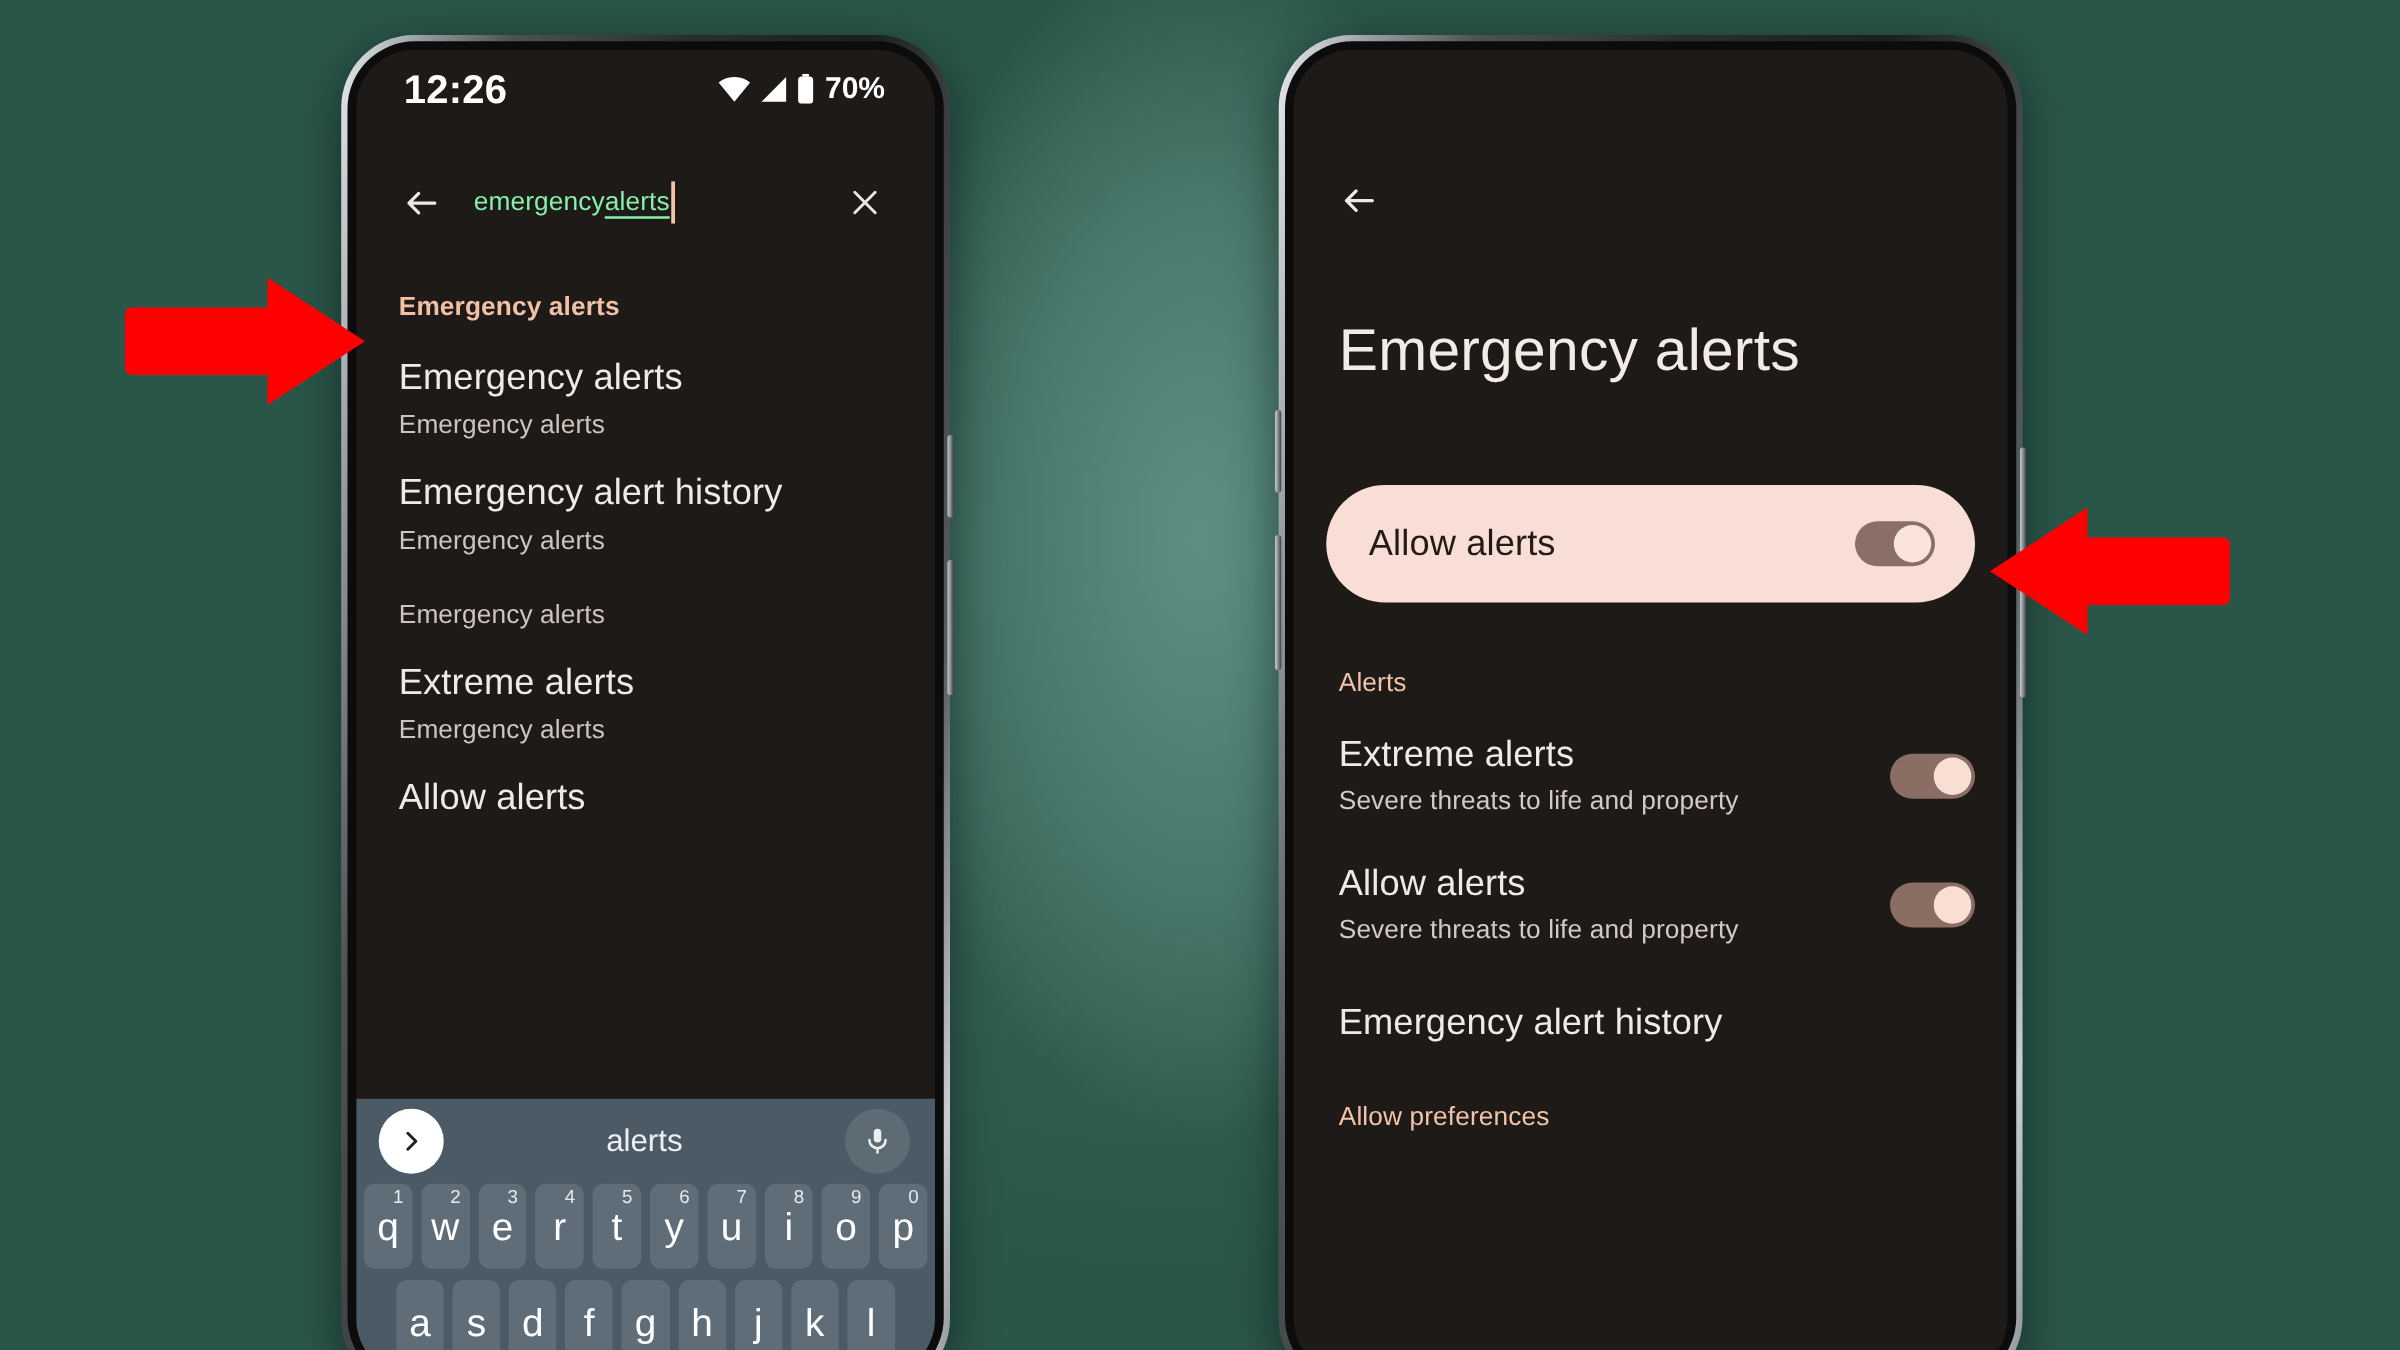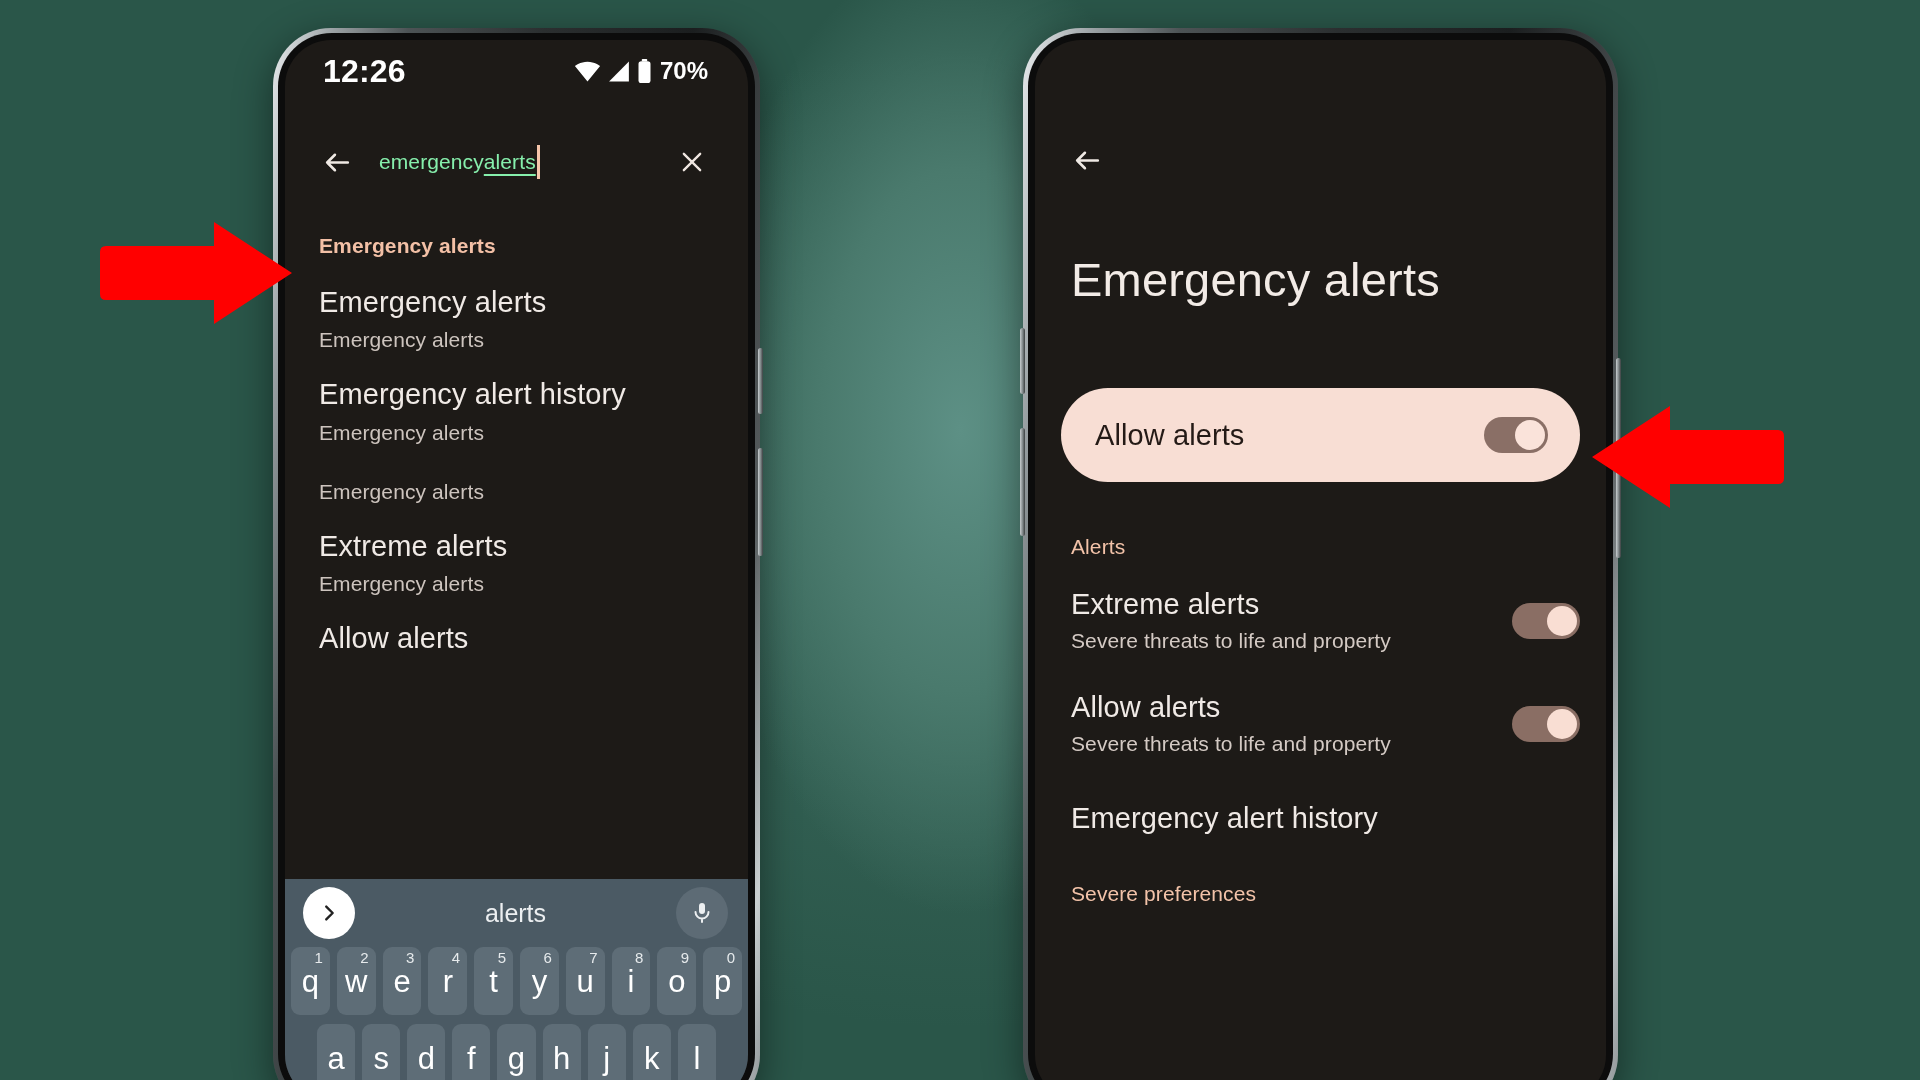--- a/index.html
+++ b/index.html
@@ -362,21 +362,21 @@
         <div class="knob"></div>
       </div>
     </div>
 
     <div class="row-r" style="top:762px;">
       <div class="row-txt">
         <div class="row-title">Emergency alert history</div>
       </div>
     </div>
 
-    <div class="sec-head-r" style="top:842px;">Severe preferences</div>
+    <div class="sec-head-r" style="top:842px;">Allow preferences</div>
 
   </div>
 </div>
 
 <svg class="arrow" style="left:96px; top:218px;" width="200" height="110" viewBox="0 0 200 110">
   <path fill="#ff0000" d="M4 34 Q4 28 10 28 L118 28 L118 4 L196 55 L118 106 L118 82 L10 82 Q4 82 4 76 Z"></path>
 </svg>
 
 <svg class="arrow" style="left:1588px; top:402px;" width="200" height="110" viewBox="0 0 200 110">
   <path fill="#ff0000" d="M196 34 Q196 28 190 28 L82 28 L82 4 L4 55 L82 106 L82 82 L190 82 Q196 82 196 76 Z"></path>

